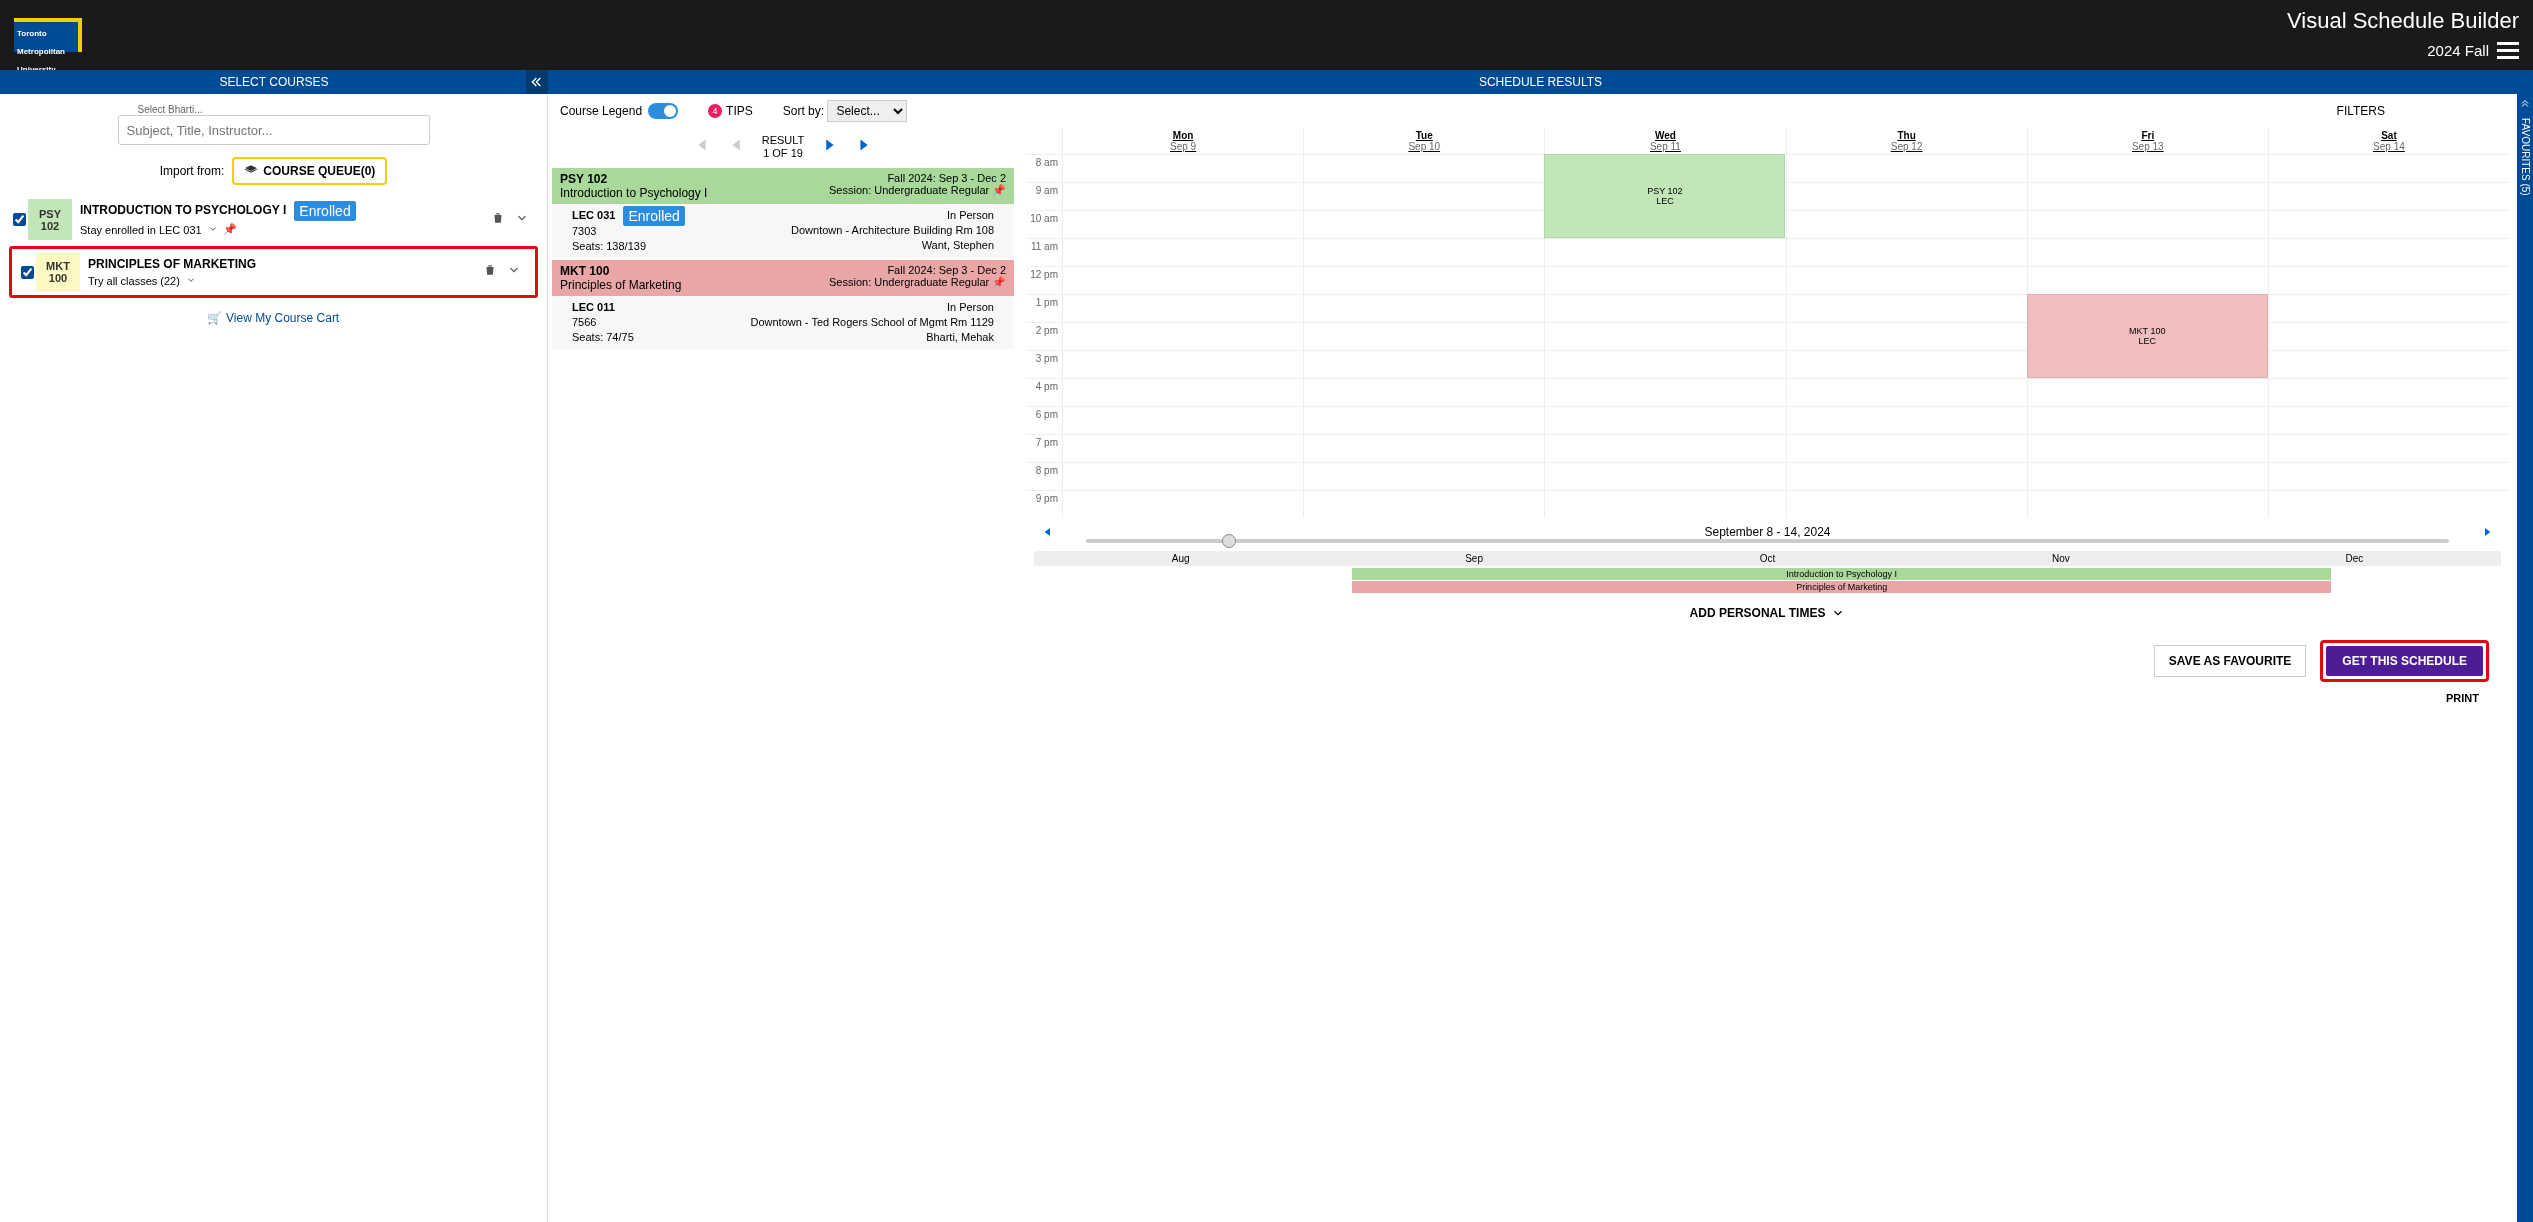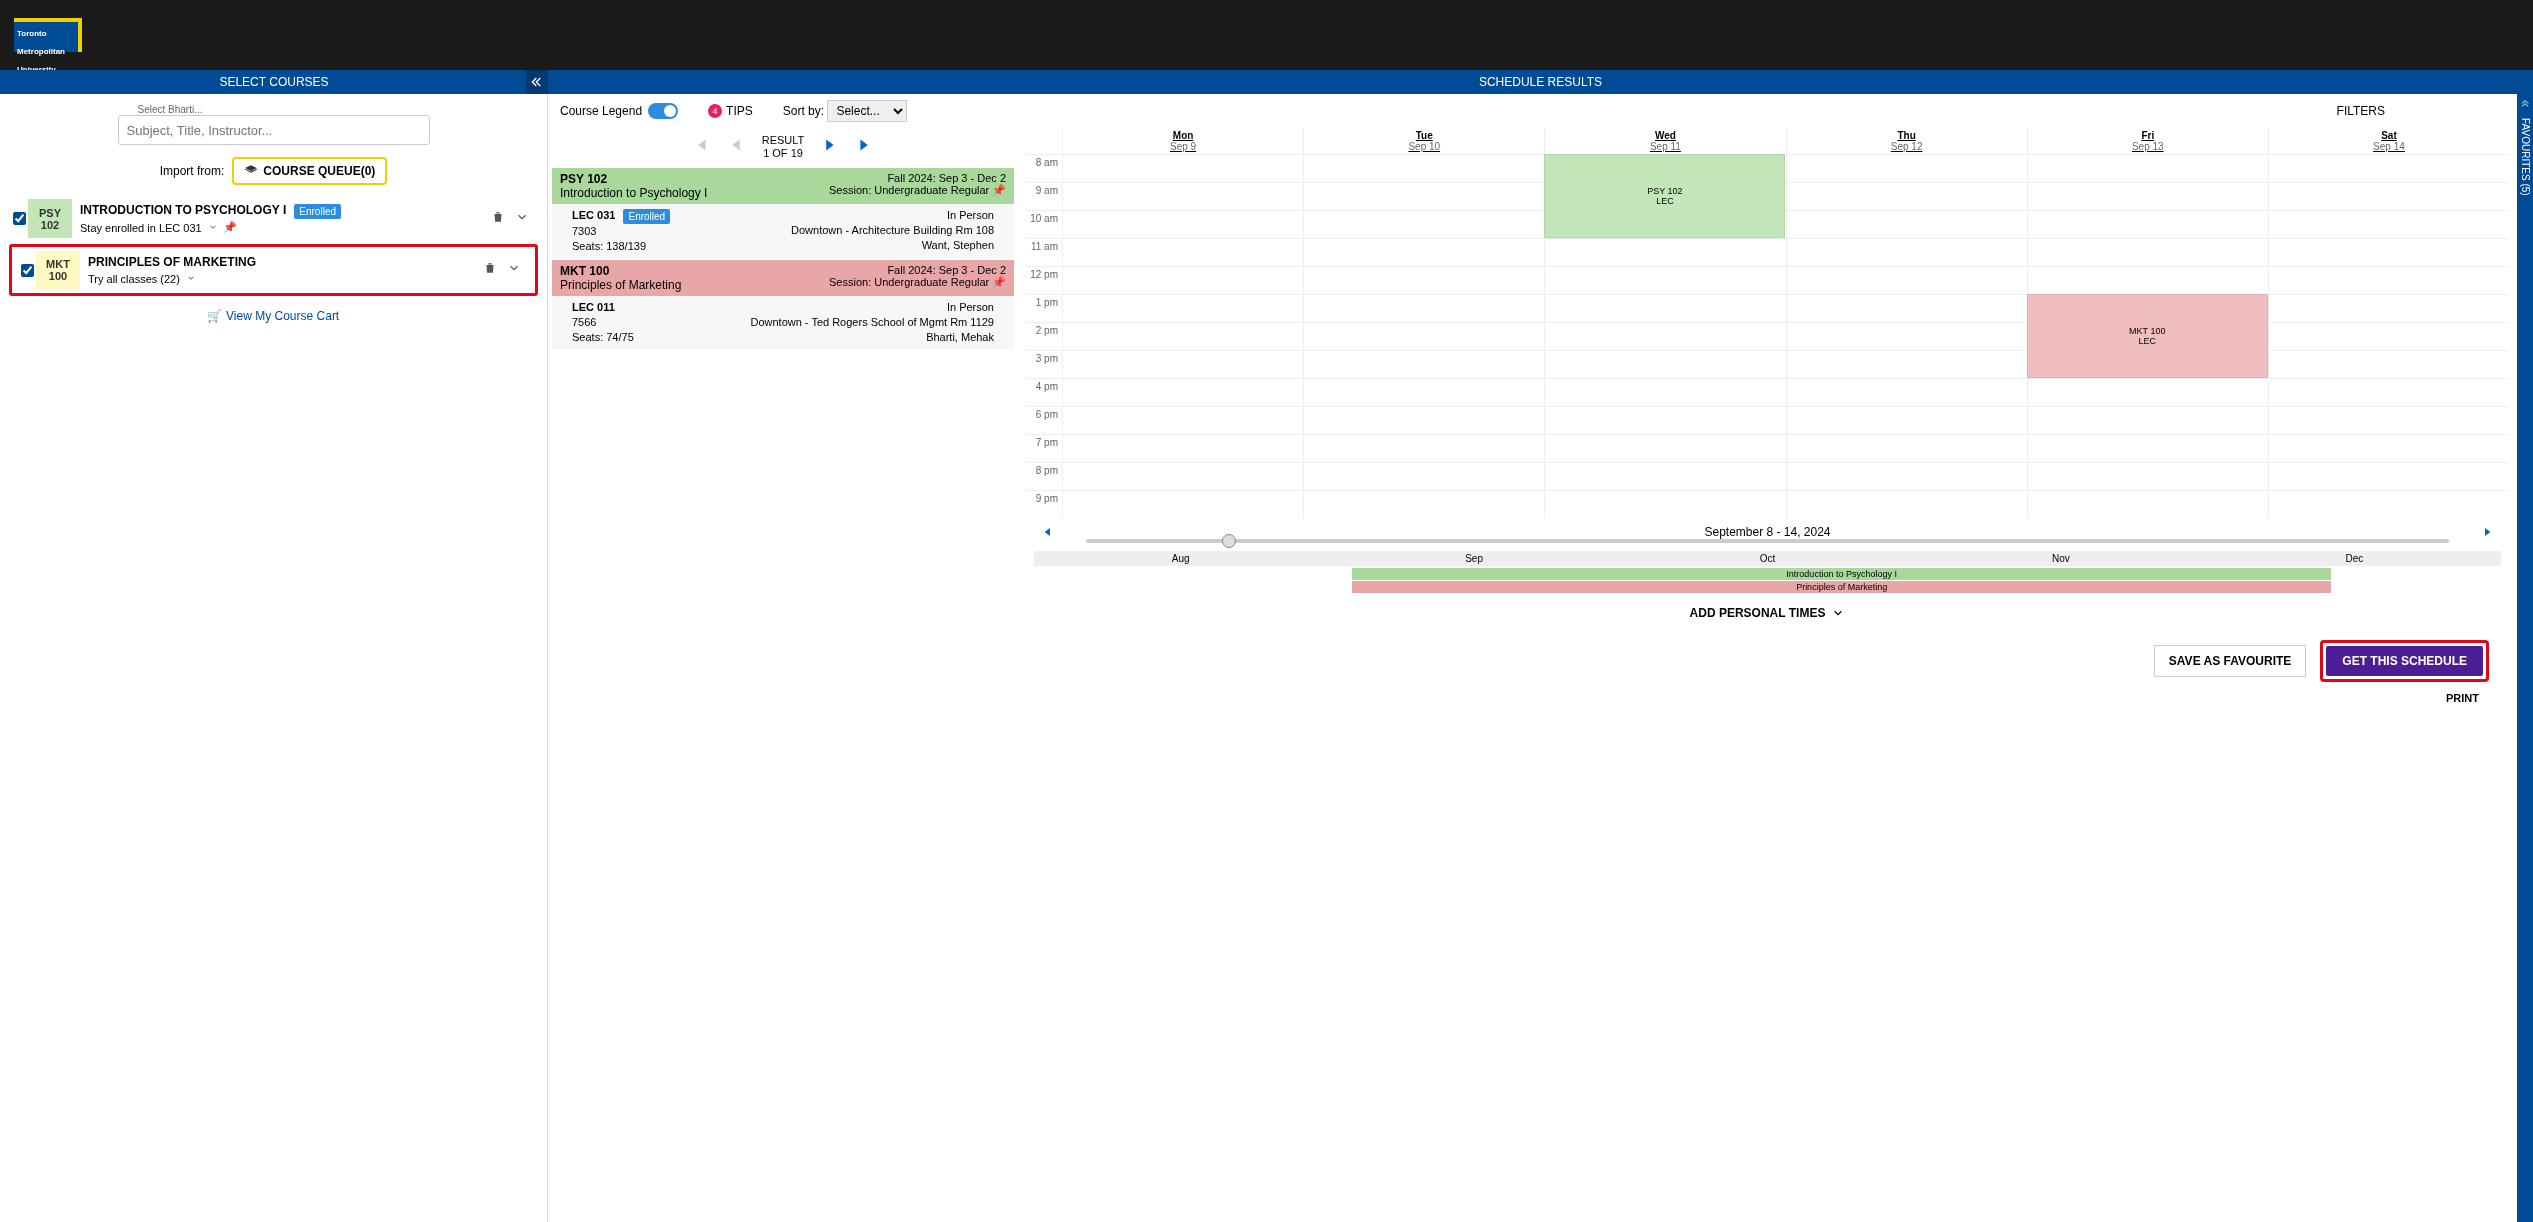--- a/index.html
+++ b/index.html
@@ -29,21 +29,21 @@
 .queue-btn svg { width: 14px; height: 14px; }
 
 .course-row { display: flex; align-items: stretch; padding: 4px 6px; position: relative; }
 .course-check { width: 18px; display: flex; align-items: center; justify-content: center; color: #004b95; }
 .course-check input { accent-color: #004b95; }
 .course-badge { width: 44px; display: flex; flex-direction: column; align-items: center; justify-content: center; font-size: 11px; font-weight: bold; padding: 4px 2px; }
 .badge-green { background: #c3e6b8; color: #333; }
 .badge-pink { background: #fef9c3; color: #333; }
 .course-info { flex: 1; padding: 4px 8px; font-size: 11px; }
 .course-title { font-weight: bold; font-size: 12px; display: inline-block; }
-.enrolled-pill { background: #2a8de0; color: #fff; font-size: 10px; padding: 2px 5px; border-radius: 2px; margin-left: 5px; vertical-align: middle; }
+.enrolled-pill { background: #2a8de0; color: #fff; font-size: 14px; padding: 2px 5px; border-radius: 2px; margin-left: 5px; vertical-align: middle; }
 .course-sub { margin-top: 4px; display: flex; align-items: center; gap: 6px; }
 .pin-icon { color: #c0392b; font-size: 11px; }
 .course-actions { display: flex; align-items: center; gap: 10px; padding-right: 8px; }
 .course-actions svg { width: 14px; height: 14px; fill: #555; cursor: pointer; }
 .highlight-red { border: 3px solid #e30613; border-radius: 3px; margin: 2px 5px; }
 .view-cart { text-align: center; margin-top: 10px; }
 .view-cart a { color: #004b95; font-size: 12px; text-decoration: none; }
 
 .rightpanel { flex: 1; display: flex; overflow: hidden; position: relative; }
 .rightmain { flex: 1; display: flex; flex-direction: column; overflow: hidden; }
@@ -113,20 +113,31 @@
 .btn-get { background: #4c1d95; color: #fff; border: none; padding: 8px 16px; font-size: 12px; font-weight: bold; cursor: pointer; border-radius: 2px; }
 .print-lab { text-align: right; padding: 2px 30px; font-size: 11px; font-weight: bold; }
 
 .chev { display: inline-block; }
 </style>
 </head>
 <body>
 
 <div class="topbar">
   <div class="logo">Toronto Metropolitan University</div>
+  <div class="topright">
+    <div class="app-title">Visual Schedule Builder</div>
+    <div class="term-row">
+      <span class="term">2024 Fall</span>
+      <span class="hamburger">
+          <div></div>
+          <div></div>
+          <div></div>
+        </span>
+    </div>
+  </div>
 </div>
 
 <div class="bluebar">
   <div class="bluebar-left">
     <span>SELECT COURSES</span>
     <span class="collapse-left">
       <svg viewBox="0 0 24 24" width="16" height="16">
           <path d="M17 6l-6 6 6 6M11 6l-6 6 6 6" stroke="#fff" stroke-width="2" fill="none"></path>
         </svg>
     </span>

